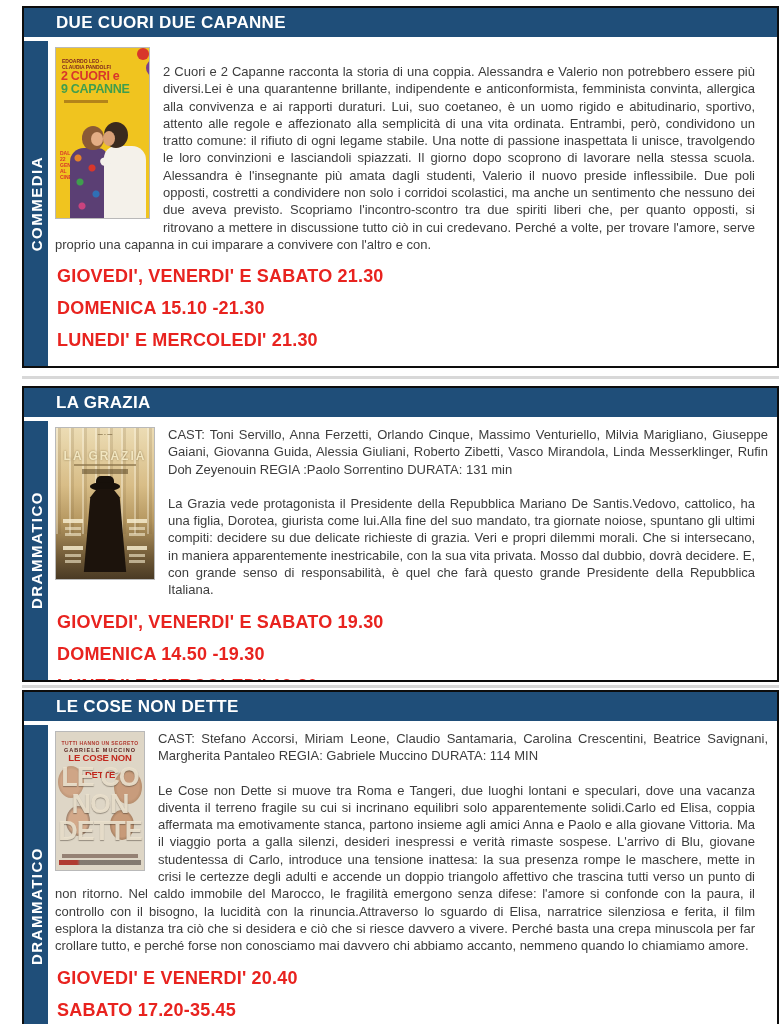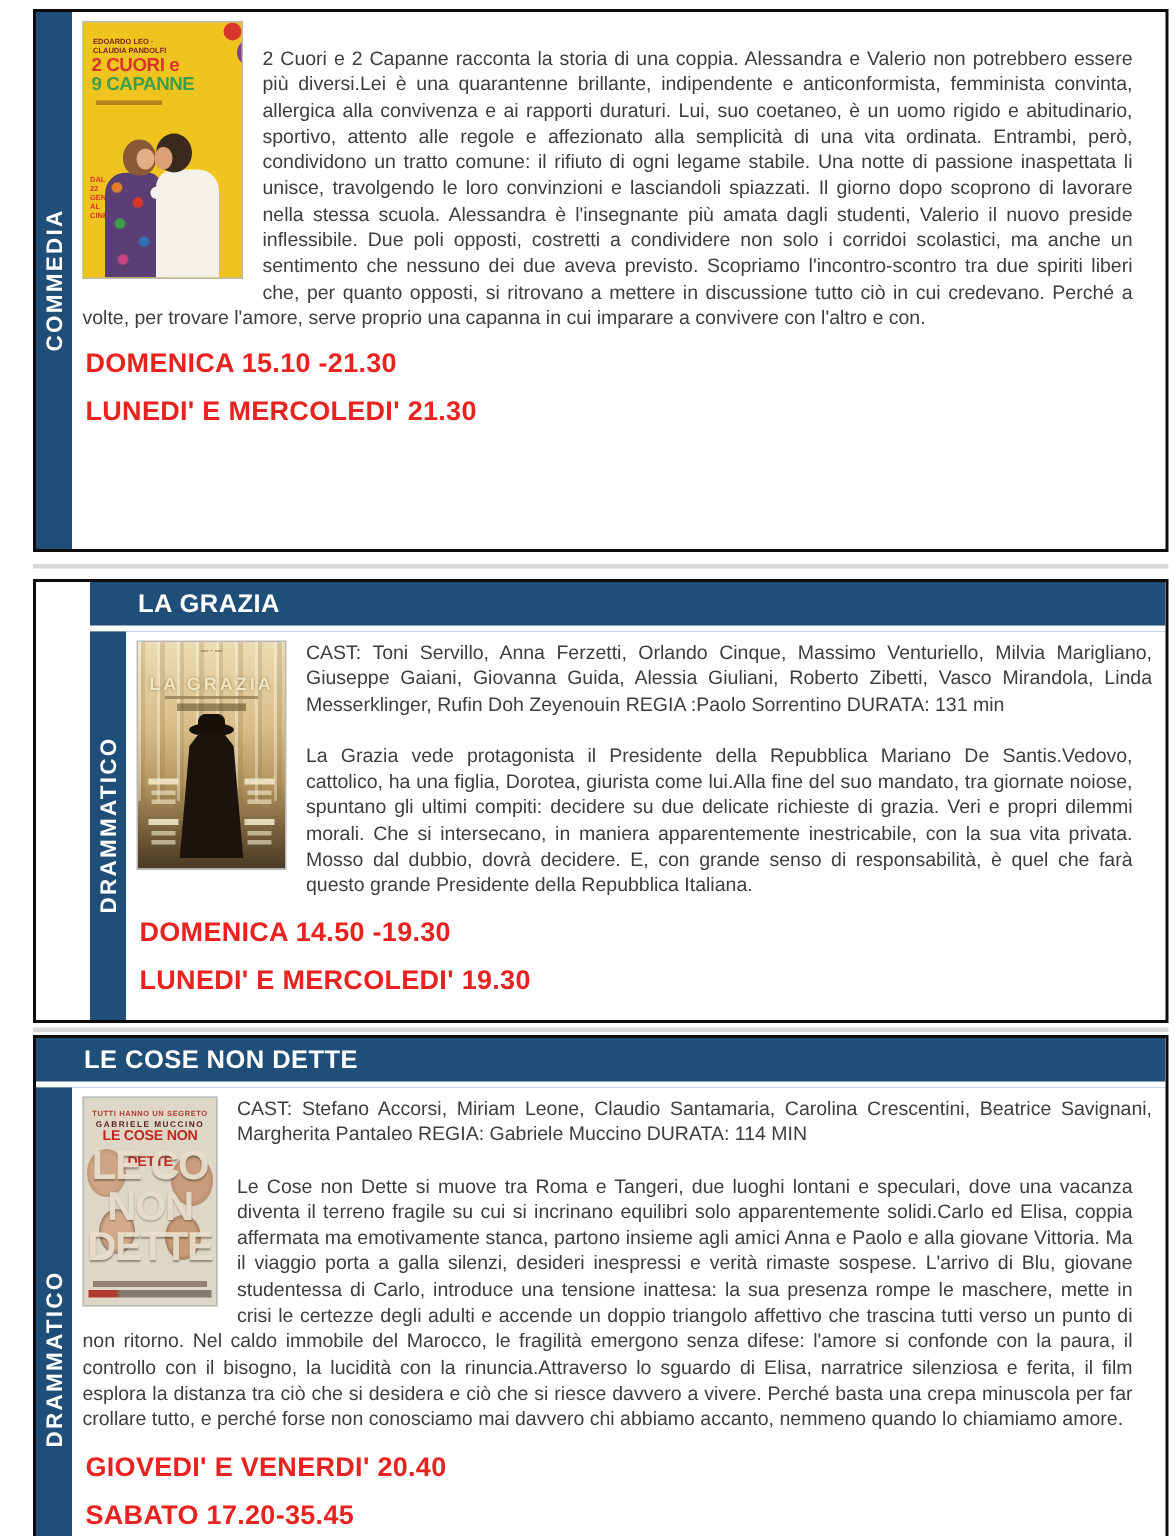--- a/index.html
+++ b/index.html
@@ -12,21 +12,21 @@
 
   .film-section{
     margin-left:22px;margin-right:4px;
     border:2px solid #0d0d0d;
     background:#fff;
     box-sizing:border-box;
     overflow:hidden;
     display:flex;flex-direction:column;
   }
   .s1{margin-top:6px;height:362px;}
-  .s2{height:296px;padding-left:36px;}
+  .s2{height:296px;}
   .s3{height:400px;}
 
   .divider{height:3px;background:#d8d8d8;margin:8px 4px 7px 22px;}
   .divider.thin{margin:3px 4px 2px 22px;}
 
   .section-header{
     background:#1f4e79;color:#ffffff;
     font-weight:bold;font-size:17px;letter-spacing:.3px;
     padding:5px 8px 4px 32px;
     border-bottom:4px solid #ffffff;
@@ -56,21 +56,21 @@
   .synopsis{margin:17px 13px 0 0;}
   .showtime{
     clear:left;
     color:#e8231f;font-weight:bold;font-size:18px;line-height:20px;
     margin:12px 0 0 2px;letter-spacing:.2px;
     text-align:left;
   }
   .showtime.first{margin-top:13px;}
 
   
-  .poster1{width:107px;height:172px;background:#f0c41f;}
+  .poster1{width:95px;height:172px;background:#f0c41f;}
   .p1-flowers{position:absolute;top:0;right:0;width:12px;height:12px;border-radius:50%;background:#d8362b;
     box-shadow:20px 2px 0 2px #2f6fb5, 34px 8px 0 4px #d8362b, 12px 14px 0 3px #7a3f8f,
                26px 22px 0 4px #e2802a, 40px 30px 0 3px #3f9e4d, 16px 32px 0 3px #d8362b,
                34px 44px 0 4px #2f6fb5, 22px 54px 0 3px #c9437e, 38px 62px 0 3px #3f9e4d;}
   .p1-topnames{position:absolute;top:10px;left:6px;width:56px;color:#7a1f1f;font-size:5px;line-height:6px;font-weight:bold;text-align:left;letter-spacing:0;}
   .p1-title{position:absolute;top:22px;left:5px;text-align:left;font-weight:800;line-height:13px;font-size:12.5px;letter-spacing:-.3px;}
   .p1-title .l1{color:#d8362b;}
   .p1-title .l2{color:#3f9e4d;}
   .p1-sub{position:absolute;top:52px;left:8px;width:44px;height:3px;background:#8a5a18;opacity:.6;}
   .p1-side{position:absolute;left:4px;bottom:38px;width:16px;color:#d8362b;font-size:5px;line-height:6px;font-weight:bold;text-align:left;}
@@ -123,20 +123,21 @@
   .p3-credits{position:absolute;bottom:12px;left:6px;right:6px;height:4px;background:rgba(90,60,50,.55);}
   .p3-credits2{position:absolute;bottom:5px;left:3px;right:3px;height:5px;background:
     linear-gradient(90deg,#b03a30 0 22%,rgba(70,60,55,.6) 26% 100%);}
 </style>
 </head>
 <body>
 
 <div class="page">
 
   <div class="film-section s1">
+    <div class="section-header">DUE CUORI DUE CAPANNE</div>
     <div class="section-body">
       <div class="genre-strip">
         <span class="genre-label">COMMEDIA</span>
       </div>
       <div class="content">
         <div class="poster poster1">
           <div class="p1-flowers"></div>
           <div class="p1-topnames">EDOARDO LEO · CLAUDIA PANDOLFI</div>
           <div class="p1-title">
             <div class="l1">2 CUORI e</div>
@@ -148,20 +149,21 @@
             <div class="p1-dress"></div>
             <div class="p1-head-w"></div>
             <div class="p1-face-w"></div>
             <div class="p1-shirt"></div>
             <div class="p1-head-m"></div>
             <div class="p1-face-m"></div>
             <div class="p1-arm"></div>
           </div>
         </div>
         <p class="synopsis">2 Cuori e 2 Capanne  racconta la storia di una coppia. Alessandra e Valerio non potrebbero essere più diversi.Lei è una quarantenne brillante, indipendente e anticonformista, femminista convinta, allergica alla convivenza e ai rapporti duraturi. Lui, suo coetaneo, è un uomo rigido e abitudinario, sportivo, attento alle regole e affezionato alla semplicità di una vita ordinata. Entrambi, però, condividono un tratto comune: il rifiuto di ogni legame stabile. Una notte di passione inaspettata li unisce, travolgendo le loro convinzioni e lasciandoli spiazzati. Il giorno dopo scoprono di lavorare nella stessa scuola. Alessandra è l'insegnante più amata dagli studenti, Valerio il nuovo preside inflessibile. Due poli opposti, costretti a condividere non solo i corridoi scolastici, ma anche un sentimento che nessuno dei due aveva previsto. Scopriamo l'incontro-scontro tra due spiriti liberi che, per quanto opposti, si ritrovano a mettere in discussione tutto ciò in cui credevano. Perché a volte, per trovare l'amore, serve proprio una capanna in cui imparare a convivere con l'altro e con.</p>
+        <div class="showtime first">GIOVEDI', VENERDI' E SABATO 21.30</div>
         <div class="showtime">DOMENICA 15.10 -21.30</div>
         <div class="showtime">LUNEDI' E MERCOLEDI' 21.30</div>
       </div>
     </div>
   </div>
 
   <div class="divider"></div>
 
   <div class="film-section s2">
     <div class="section-header">LA GRAZIA</div>
@@ -181,20 +183,21 @@
           <div class="p2-laurel l2"></div>
           <div class="p2-laurel r2"></div>
           <div class="p2-man">
             <div class="p2-hattop"></div>
             <div class="p2-hatbrim"></div>
             <div class="p2-coat"></div>
           </div>
         </div>
         <p class="cast">CAST: Toni Servillo, Anna Ferzetti, Orlando Cinque, Massimo Venturiello, Milvia Marigliano, Giuseppe Gaiani, Giovanna Guida, Alessia Giuliani, Roberto Zibetti, Vasco Mirandola, Linda Messerklinger, Rufin Doh Zeyenouin REGIA :Paolo Sorrentino DURATA: 131 min</p>
         <p class="synopsis">La Grazia vede protagonista il Presidente della Repubblica Mariano De Santis.Vedovo, cattolico, ha una figlia, Dorotea, giurista come lui.Alla fine del suo mandato, tra giornate noiose, spuntano gli ultimi compiti: decidere su due delicate richieste di grazia. Veri e propri dilemmi morali. Che si intersecano, in maniera apparentemente inestricabile, con la sua vita privata. Mosso dal dubbio, dovrà decidere. E, con grande senso di responsabilità, è quel che farà questo grande Presidente della Repubblica Italiana.</p>
+        <div class="showtime first">GIOVEDI', VENERDI' E SABATO  19.30</div>
         <div class="showtime">DOMENICA 14.50 -19.30</div>
         <div class="showtime">LUNEDI' E MERCOLEDI' 19.30</div>
       </div>
     </div>
   </div>
 
   <div class="divider thin"></div>
 
   <div class="film-section s3">
     <div class="section-header">LE COSE NON DETTE</div>

